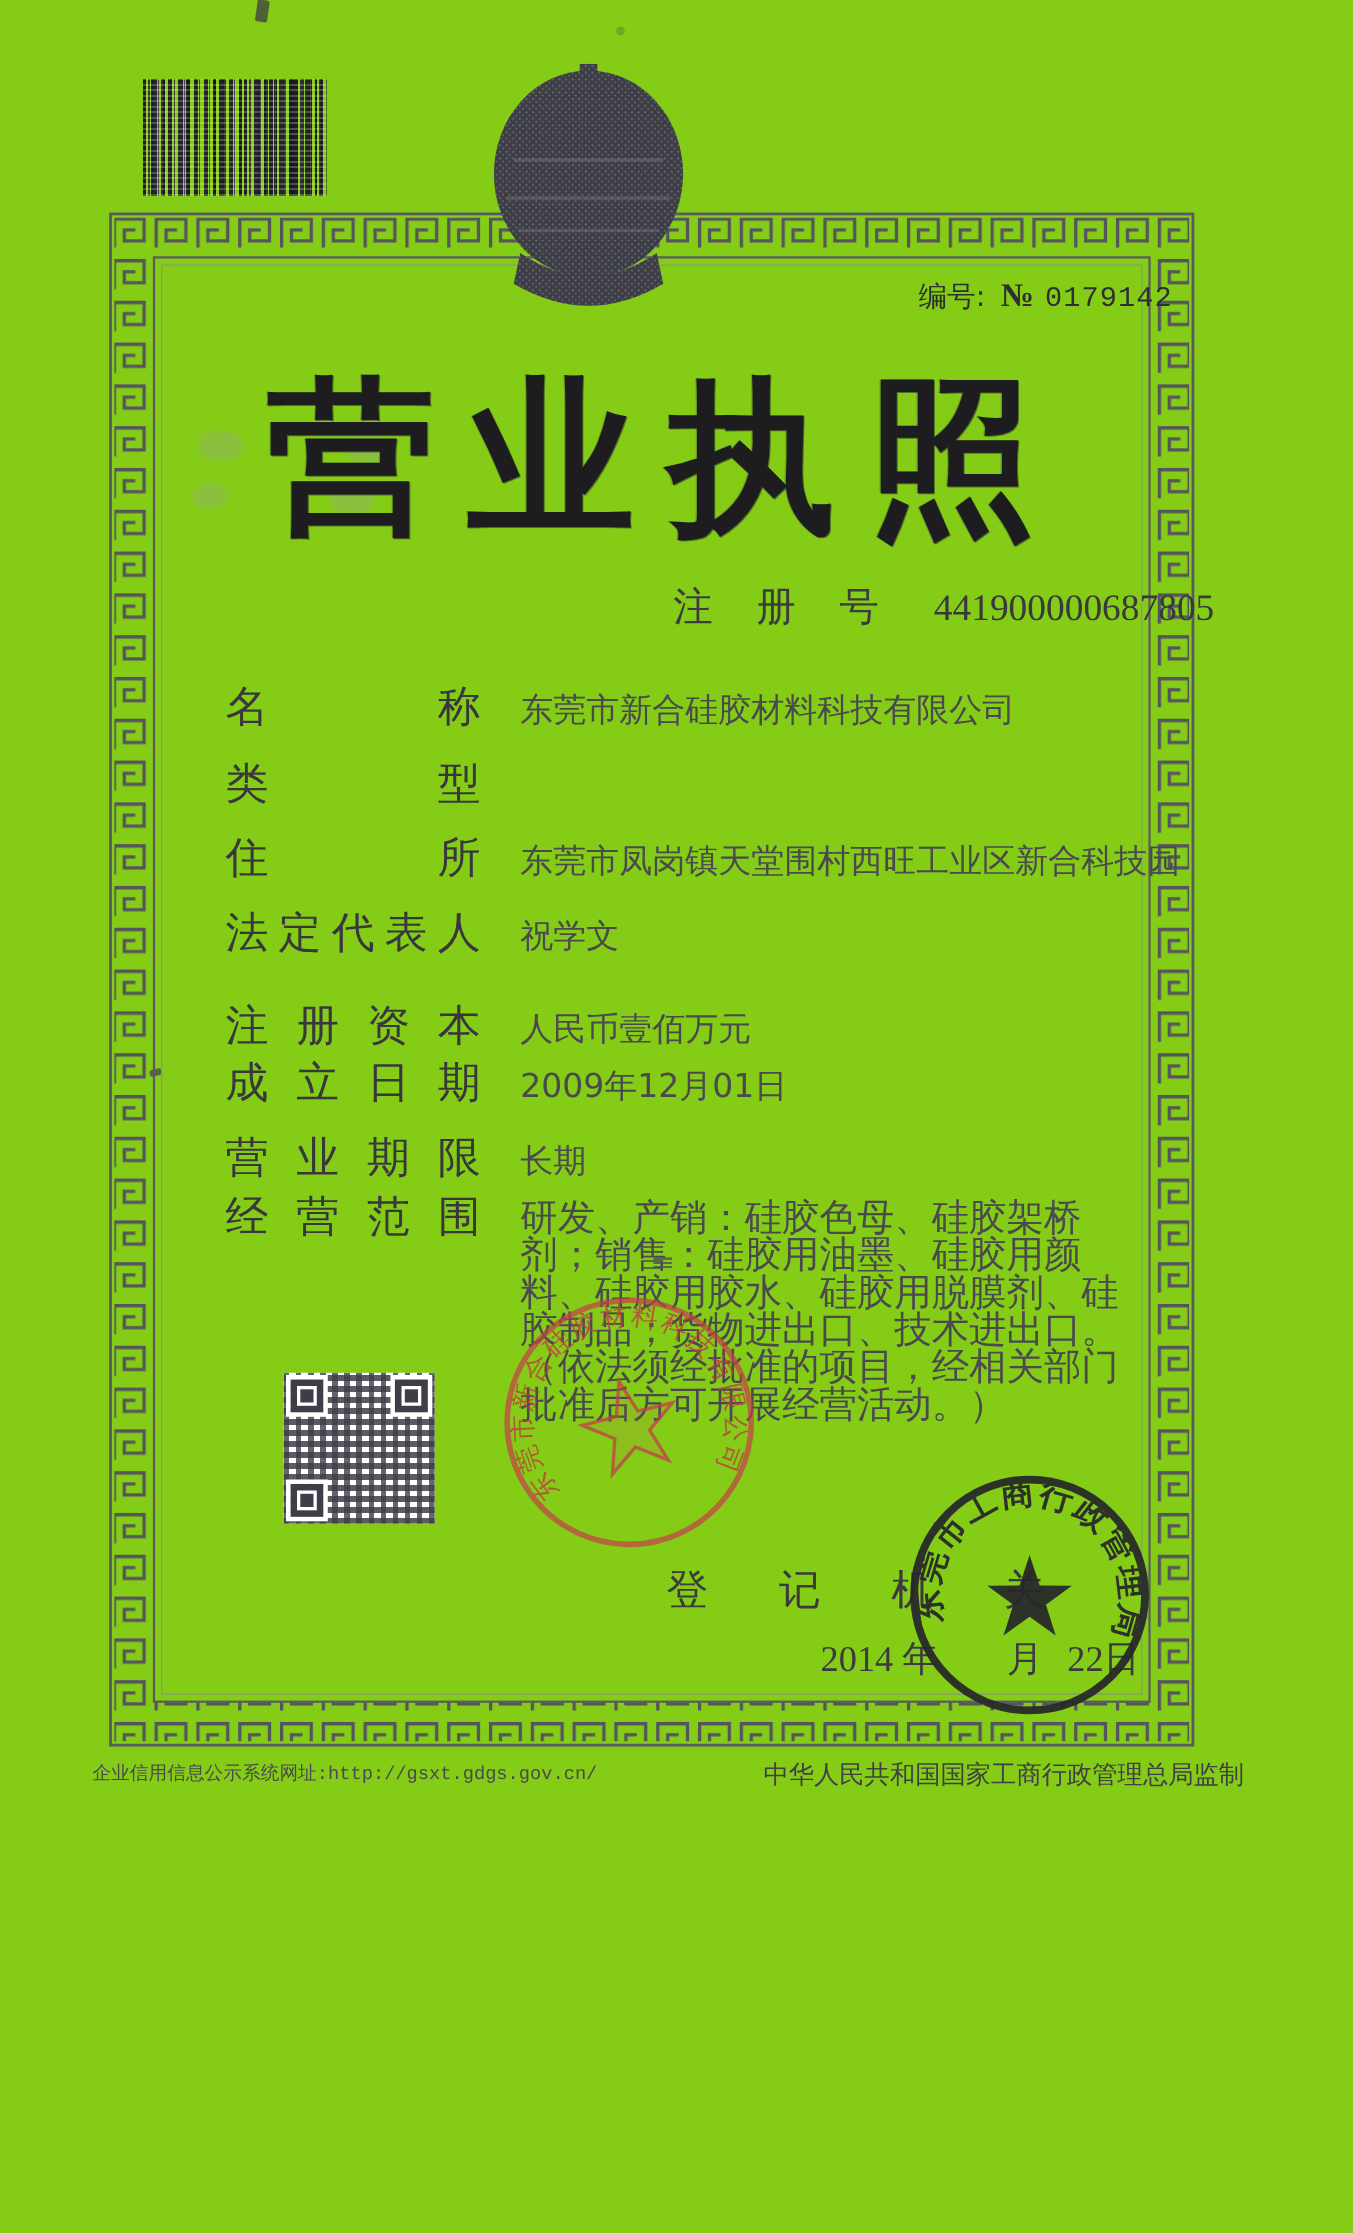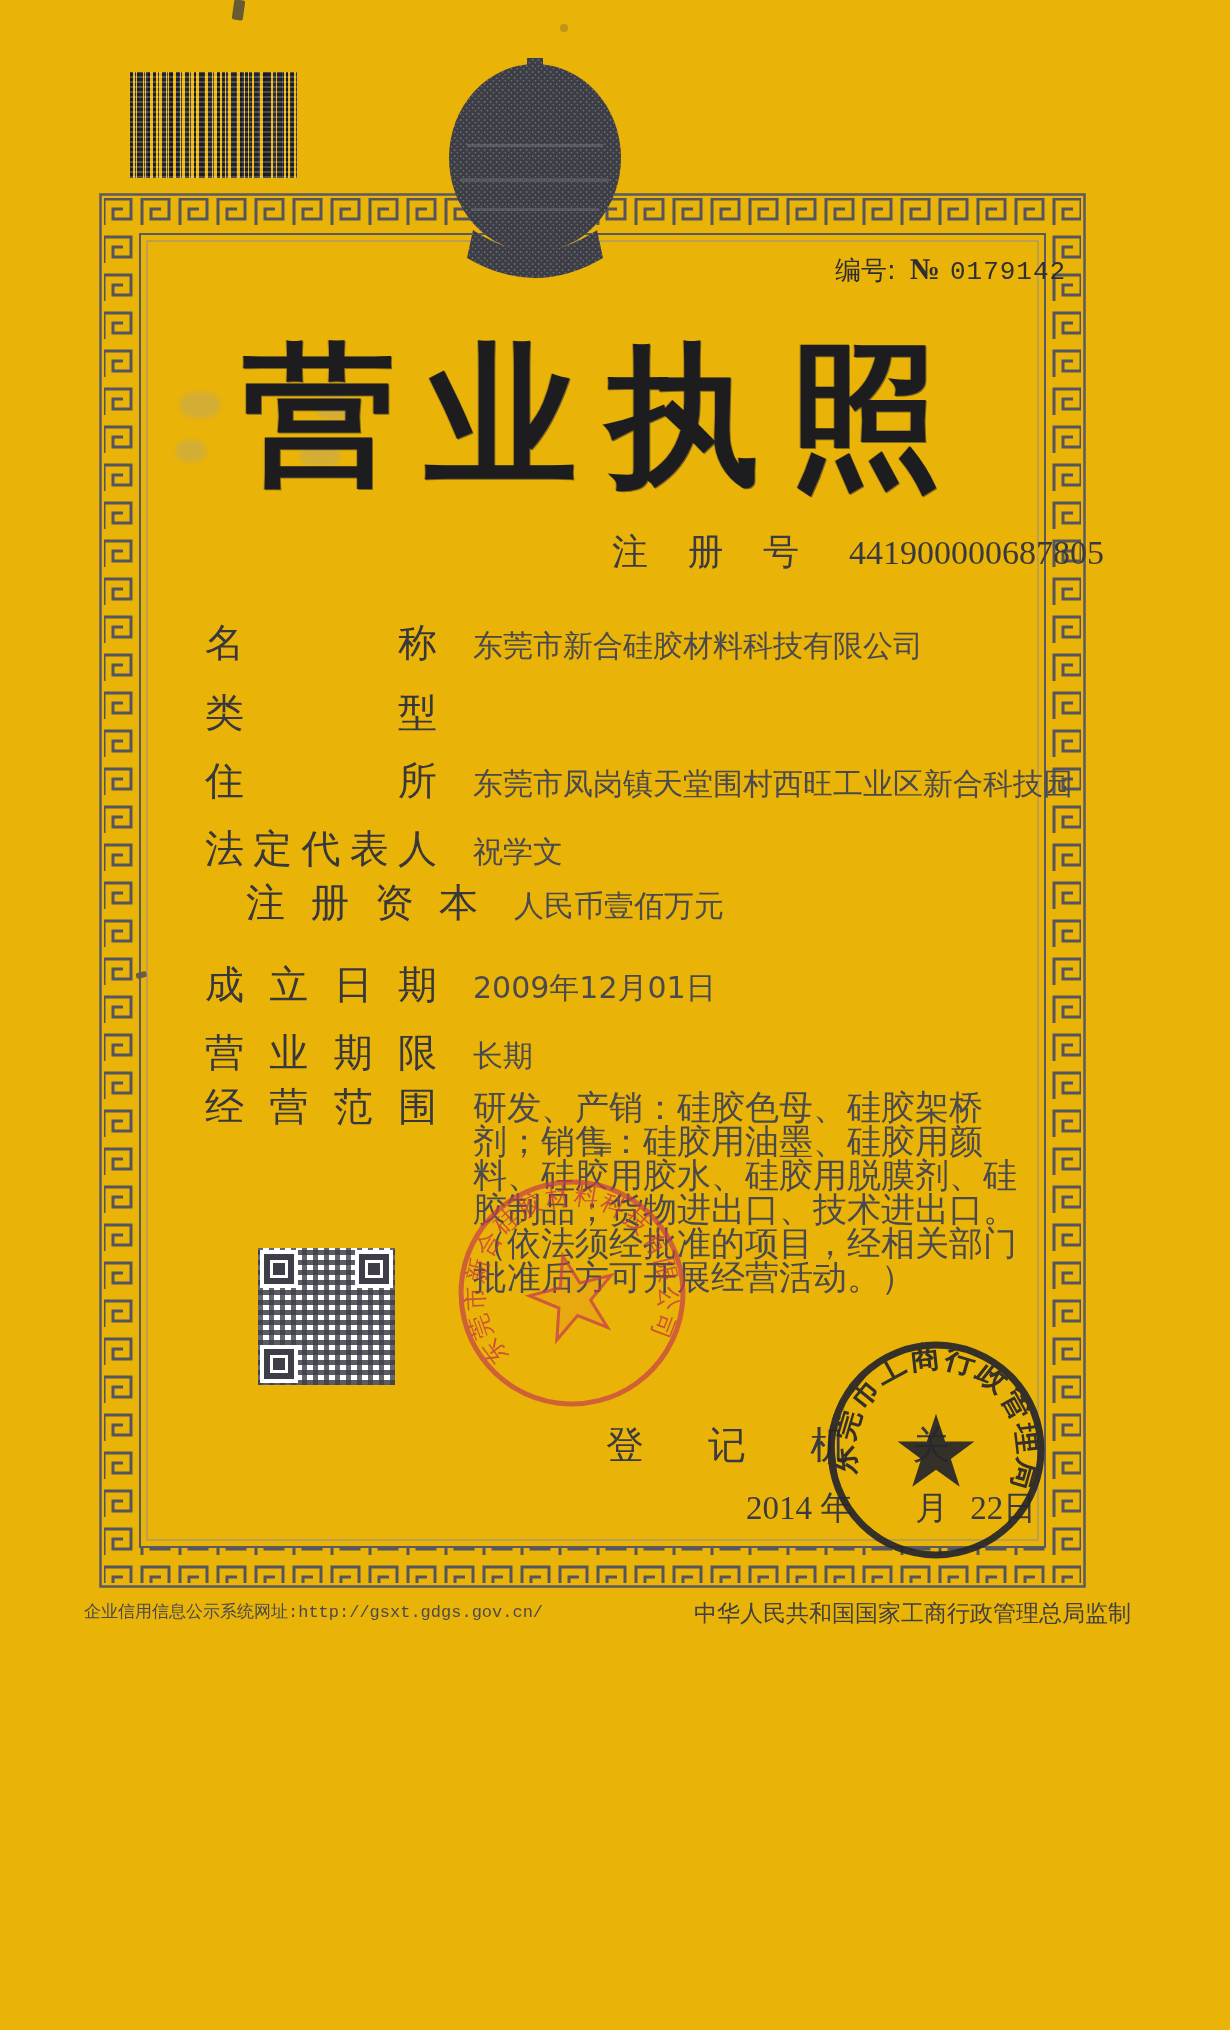--- a/index.html
+++ b/index.html
@@ -1,20 +1,20 @@
 <!DOCTYPE html>
 <html><head>
 <meta charset="utf-8">
 <style>
   html,body{margin:0;padding:0;background:#e8e8e6;}
   .page{
     position:relative;
     width:1230px;height:2030px;
     margin:0 auto;
-    background:#eab308;
+    background:#84cc16;
     overflow:hidden;
     font-family:"DejaVu Sans","Liberation Sans",sans-serif;
     color:#3a3a3a;
   }
   
   .barcode{
     position:absolute;left:130px;top:72px;width:167px;height:106px;
     background:
       repeating-linear-gradient(0deg, rgba(255,255,255,.22) 0 2px, rgba(0,0,0,0) 2px 5px),
       repeating-linear-gradient(90deg,
@@ -62,21 +62,21 @@
   .fields{position:absolute;left:205px;top:598px;width:830px;z-index:2;}
   .row{position:absolute;left:0;display:flex;align-items:flex-start;width:830px;}
   .flabel{
     flex:0 0 232px;width:232px;display:inline-block;
     font-size:39px;font-weight:400;color:#38383c;
     text-align:justify;text-align-last:justify;line-height:1.1;
   }
   .fvalue{font-size:30px;color:#4a4a4e;padding-left:36px;padding-top:7px;line-height:1.15;white-space:nowrap;}
   .row-scope .fvalue{white-space:normal;width:548px;font-size:34px;line-height:34px;padding-top:4px;}
   .r0{top:24px;} .r1{top:94px;} .r2{top:162px;} .r3{top:230px;}
-  .r4{top:284px;margin-left:41px;} .r5{top:366px;} .r6{top:434px;} .r7{top:488px;}
+  .r4{top:314px;} .r5{top:366px;} .r6{top:434px;} .r7{top:488px;}
 
   
   .qr{
     position:absolute;left:258px;top:1248px;width:137px;height:137px;z-index:2;
     background:
       repeating-linear-gradient(0deg, rgba(62,62,72,.85) 0 5px, rgba(0,0,0,0) 5px 10px),
       repeating-linear-gradient(90deg, rgba(62,62,72,.8) 0 5px, rgba(0,0,0,0) 5px 11px),
       repeating-linear-gradient(45deg, rgba(255,255,255,.55) 0 4px, rgba(0,0,0,0) 4px 9px);
     background-color:#fff;
   }

